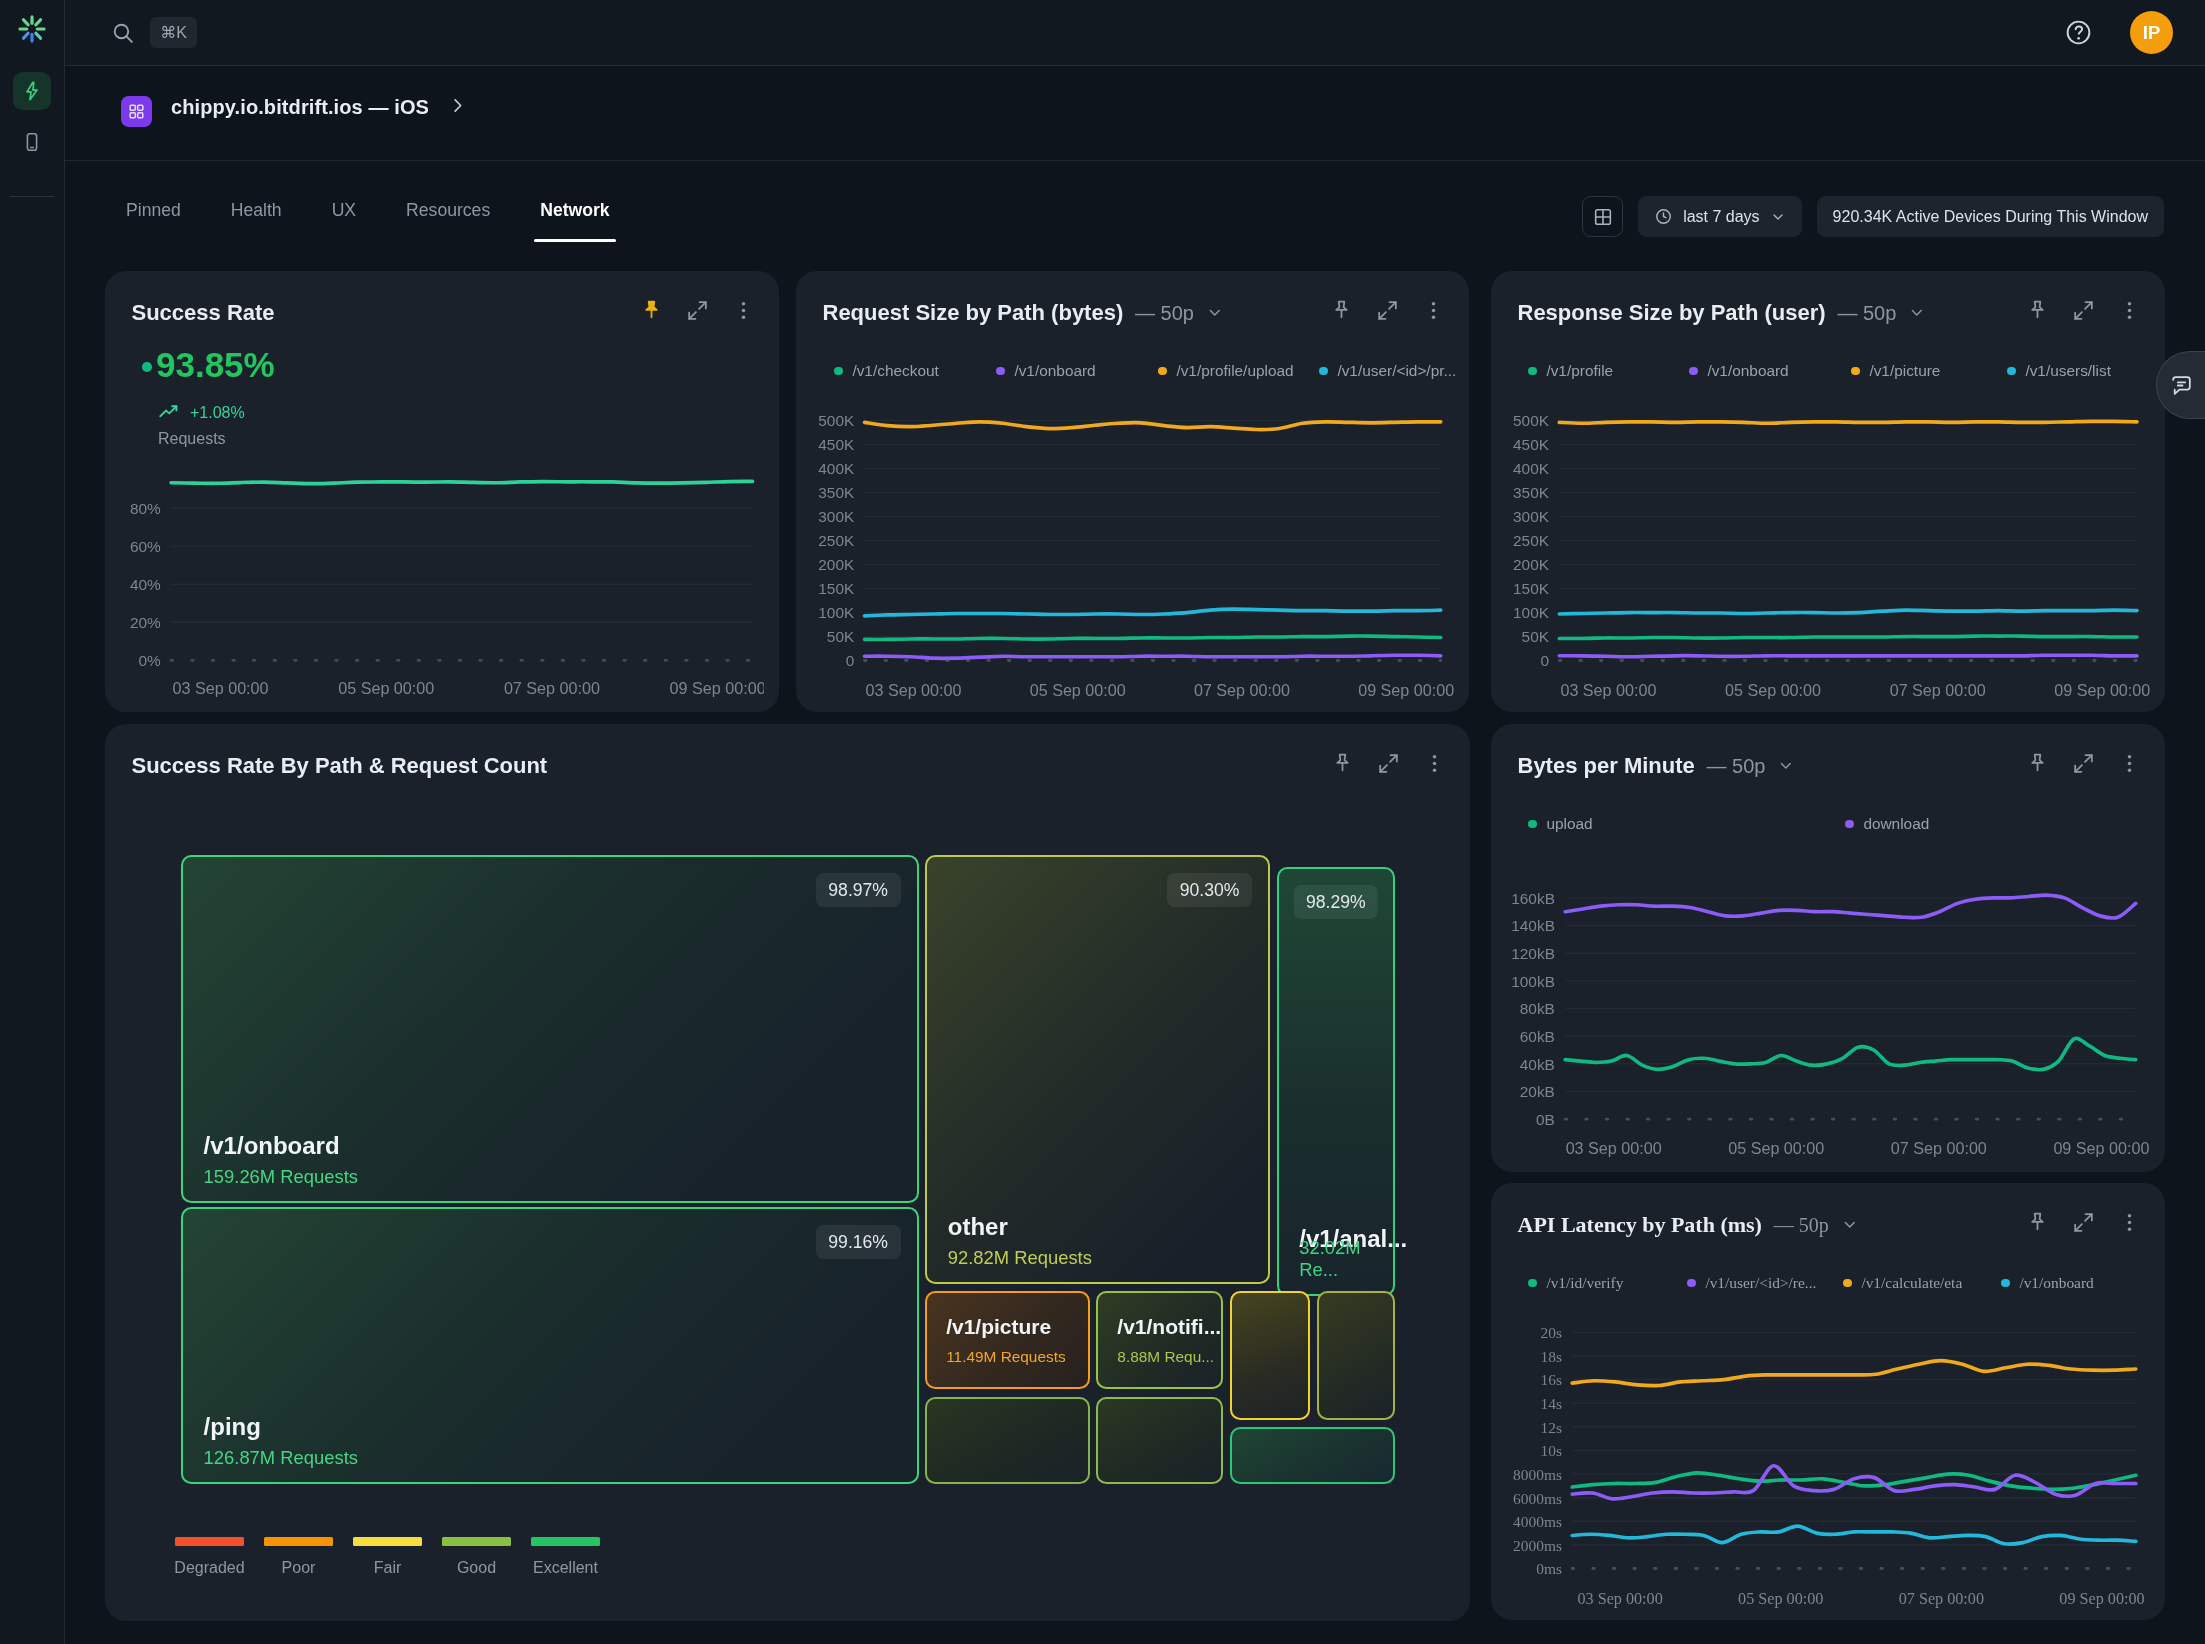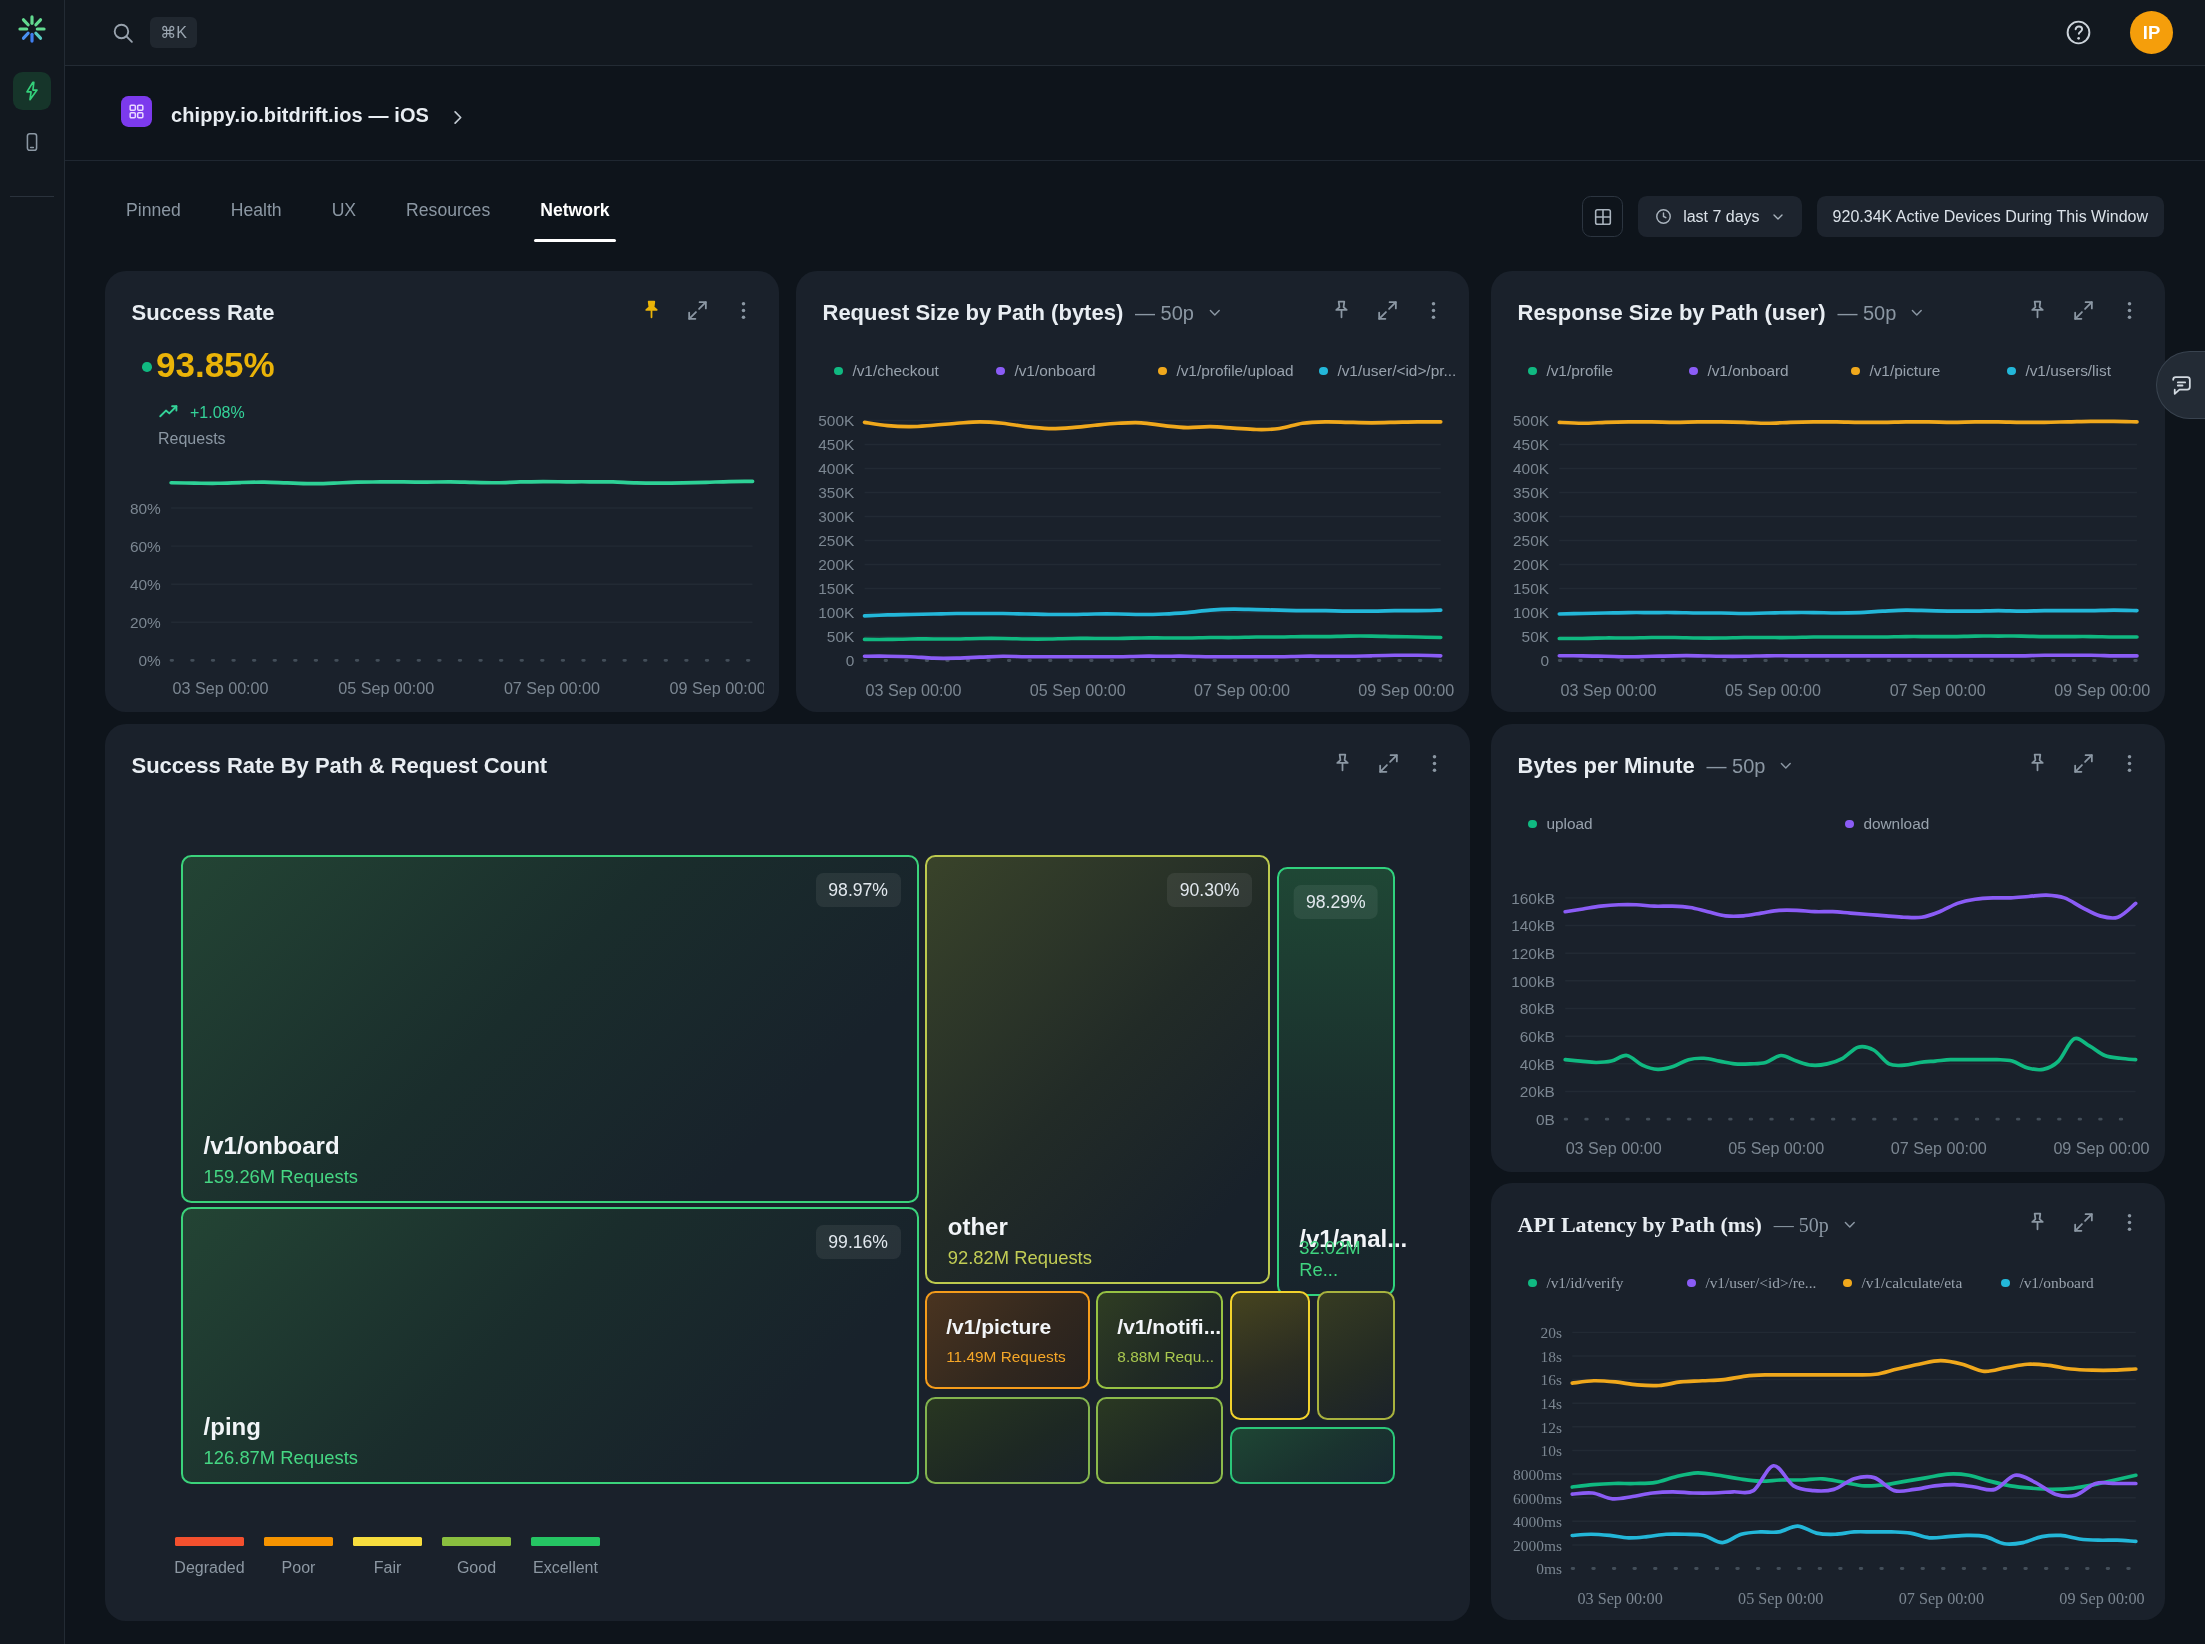--- a/index.html
+++ b/index.html
@@ -24,21 +24,21 @@
 
   
   .topbar { position:absolute; left:65px; right:0; top:0; height:66px; background:#12181f; border-bottom:0.7px solid #232b34; display:flex; align-items:center; padding:0 32px; }
   .search-wrap { display:flex; align-items:center; gap:14.7px; color:#98a2ad; cursor:pointer; margin-left:13.2px; }
   .kbd { background:#20272f; border-radius:5.9px; padding:5.9px 10.3px; font-size:16px; color:#9aa5b0; }
   .topbar-right { margin-left:auto; display:flex; align-items:center; gap:37px; }
   .help-btn { width:29px; height:29px; color:#ccd3da; cursor:pointer; }
   .avatar { width:43px; height:43px; border-radius:50%; background:#f59e0b; display:flex; align-items:center; justify-content:center; font-size:18.4px; font-weight:700; color:#fff; cursor:pointer; }
 
   
-  .breadcrumb { position:absolute; left:121px; top:96px; display:flex; align-items:flex-end; gap:19px; cursor:pointer; }
+  .breadcrumb { position:absolute; left:121px; top:96px; display:flex; align-items:flex-start; gap:19px; cursor:pointer; }
   .app-icon { width:31px; height:31px; border-radius:7.4px; background:#7c3aed; display:flex; align-items:center; justify-content:center; color:#ead9ff; }
   .breadcrumb-title { font-size:20px; font-weight:700; letter-spacing:0.1px; }
   .crumb-chev { width:19px; height:19px; color:#c2cad2; }
   .page-divider { position:absolute; left:65px; right:0; top:160px; height:0.7px; background:#1f2731; }
 
   .tabs { position:absolute; left:126px; top:200px; display:flex; gap:50px; }
   .tab { font-size:17.6px; color:#8b97a3; padding-bottom:20.6px; position:relative; cursor:pointer; }
   .tab.active { color:#ffffff; font-weight:600; }
   .tab.active::after { content:""; position:absolute; left:-5.9px; right:-5.9px; bottom:0; height:2.9px; background:#fff; border-radius:1.5px; }
 
@@ -69,21 +69,21 @@
 
   .chart { position:absolute; }
   #card-success  .chart { left:22px; right:14.7px; top:187px; bottom:8.8px; }
   #card-request  .chart, #card-response .chart { left:14.7px; right:14.7px; top:129px; bottom:7.4px; }
   #card-bytes    .chart { left:14.7px; right:16px; top:147px; bottom:8.8px; }
   #card-latency  .chart { left:11.8px; right:16px; top:132px; bottom:7.4px; }
   .chart svg { width:100%; height:100%; display:block; }
 
   
   .kpi-dot { position:absolute; left:37px; top:91px; width:9.6px; height:9.6px; border-radius:50%; background:#10b981; }
-  .kpi-value { position:absolute; left:51px; top:74px; font-size:35px; font-weight:700; color:#eab308; }
+  .kpi-value { position:absolute; left:51px; top:74px; font-size:35px; font-weight:700; color:#22c55e; }
   .kpi-trend { position:absolute; left:53px; top:131px; width:23.5px; height:19px; color:#34d399; }
   .kpi-delta { position:absolute; left:85px; top:133px; font-size:16px; color:#34d399; }
   .kpi-caption { position:absolute; left:53px; top:159px; font-size:16px; color:#8b97a3; }
 
   
   .treemap { position:absolute; left:76px; top:131px; width:1214px; height:629px; }
   .tile { position:absolute; border:2.2px solid; border-radius:10.3px; cursor:pointer; }
   .tile .label { position:absolute; left:20.6px; bottom:41px; font-size:24px; font-weight:700; color:#f2f5f8; }
   .tile .req { position:absolute; left:20.6px; bottom:13.2px; font-size:18.4px; }
   .tile.small { display:flex; flex-direction:column; justify-content:center; padding-left:19px; gap:8.8px; }

